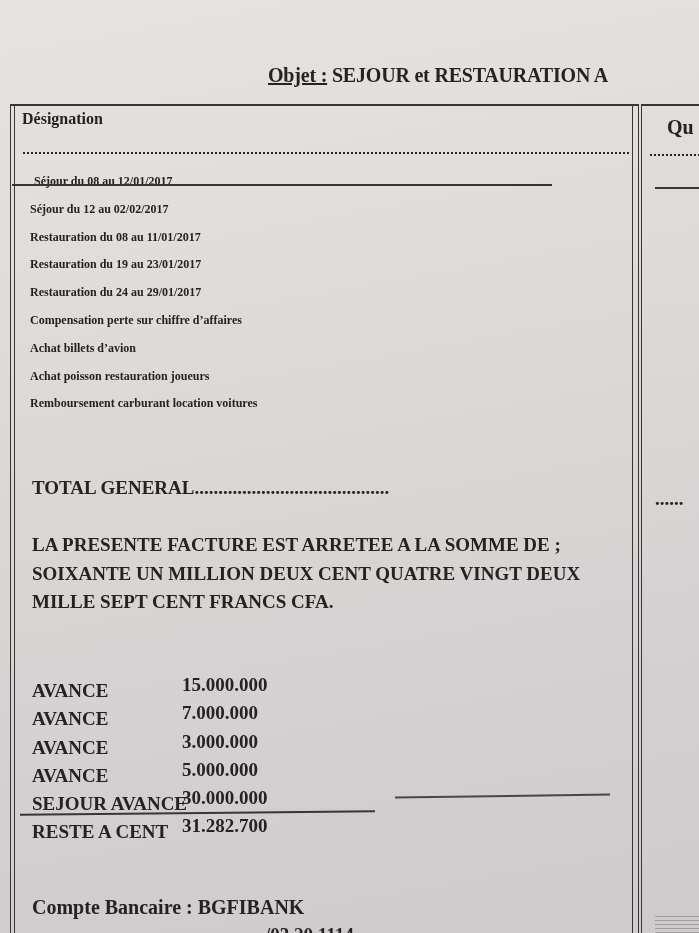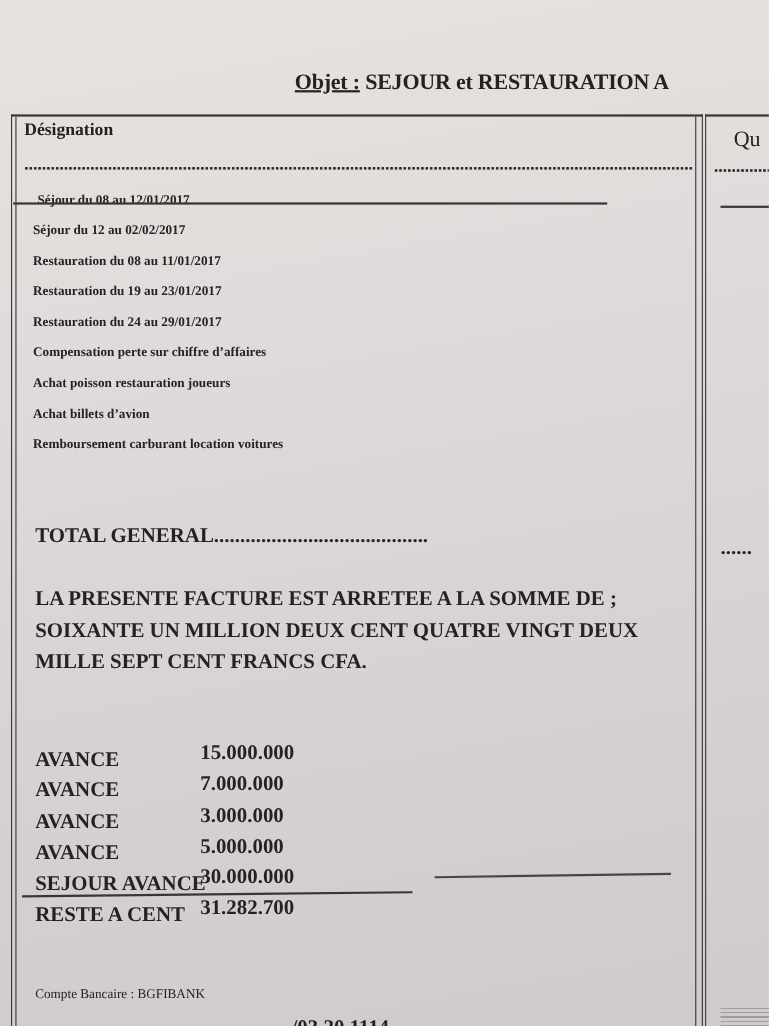--- a/index.html
+++ b/index.html
@@ -23,21 +23,21 @@
       content: ""; position: absolute; left: 3px; top: 0; width: 617px; bottom: 0;
       border-left: 1px solid #3a3434; border-right: 1px solid #3a3434;
     }
     .frame2 {
       position: absolute; left: 641px; top: 104px; width: 70px; height: 840px;
       border-left: 1px solid #3a3434; border-top: 2px solid #3a3434;
     }
     .head {
       position: absolute; left: 22px; top: 110px; font-size: 16px; font-weight: bold;
     }
-    .head2 { position: absolute; left: 667px; top: 116px; font-size: 20px; font-weight: normal; }
+    .head2 { position: absolute; left: 667px; top: 116px; font-size: 20px; font-weight: bold; }
     .dots {
       position: absolute; left: 22px; top: 151px; width: 608px; height: 4px;
       background-image: radial-gradient(circle, #2b2626 1.1px, transparent 1.3px);
       background-size: 4px 4px;
     }
     .dots2 {
       position: absolute; left: 649px; top: 153px; width: 50px; height: 4px;
       background-image: radial-gradient(circle, #2b2626 1.1px, transparent 1.3px);
       background-size: 4px 4px;
     }
@@ -55,21 +55,21 @@
     .arretee {
       position: absolute; left: 32px; top: 531px; width: 600px;
       font-size: 19px; font-weight: bold; line-height: 28.5px;
     }
     .adv { position: absolute; left: 32px; top: 674px; }
     .adv-row { position: relative; height: 28.3px; font-size: 19px; font-weight: bold; white-space: nowrap; }
     .adv-row .l { position: absolute; left: 0; top: 6px; }
     .adv-row .v { position: absolute; right: -350px; width: 200px; text-align: left; top: 0; }
     .adv-line1 { position: absolute; left: 20px; top: 812px; width: 355px; height: 1.5px; background: #3a3434; transform: rotate(-0.6deg); }
     .adv-line2 { position: absolute; left: 395px; top: 795px; width: 215px; height: 1.5px; background: #4a4444; transform: rotate(-0.8deg); }
-    .bank { position: absolute; left: 32px; top: 896px; font-size: 12px; font-weight: normal; white-space: nowrap; }
+    .bank { position: absolute; left: 32px; top: 896px; font-size: 20px; font-weight: bold; white-space: nowrap; }
     .bank-num { position: absolute; left: 265px; top: 924px; font-size: 19px; font-weight: bold; }
     .stamp { position: absolute; left: 655px; top: 915px; width: 44px; height: 18px;
       background: repeating-linear-gradient(0deg, #8d8788 0 1px, transparent 1px 4px); opacity: .7; }
   </style>
 </head>
 <body>
 
 <div class="objet">
   <span class="lbl">Objet :</span><span> SEJOUR et RESTAURATION  A</span>
 </div>
@@ -82,22 +82,22 @@
 <div class="dots"></div>
 <div class="dots2"></div>
 
 <div class="items">
   <div class="item first">Séjour du 08 au 12/01/2017</div>
   <div class="item">Séjour du 12 au 02/02/2017</div>
   <div class="item">Restauration  du 08 au 11/01/2017</div>
   <div class="item">Restauration du 19 au 23/01/2017</div>
   <div class="item">Restauration du 24 au 29/01/2017</div>
   <div class="item">Compensation perte sur chiffre d’affaires</div>
+  <div class="item">Achat billets d’avion</div>
   <div class="item">Achat poisson restauration joueurs</div>
-  <div class="item">Achat billets d’avion</div>
   <div class="item">Remboursement carburant location voitures</div>
 </div>
 <div class="strike"></div>
 <div class="strike2"></div>
 
 <div class="total">TOTAL GENERAL.........................................</div>
 <div class="total-dots2">......</div>
 
 <div class="arretee">LA PRESENTE FACTURE EST ARRETEE A LA SOMME DE ; SOIXANTE UN MILLION DEUX CENT QUATRE VINGT DEUX MILLE SEPT CENT FRANCS CFA.</div>
 

